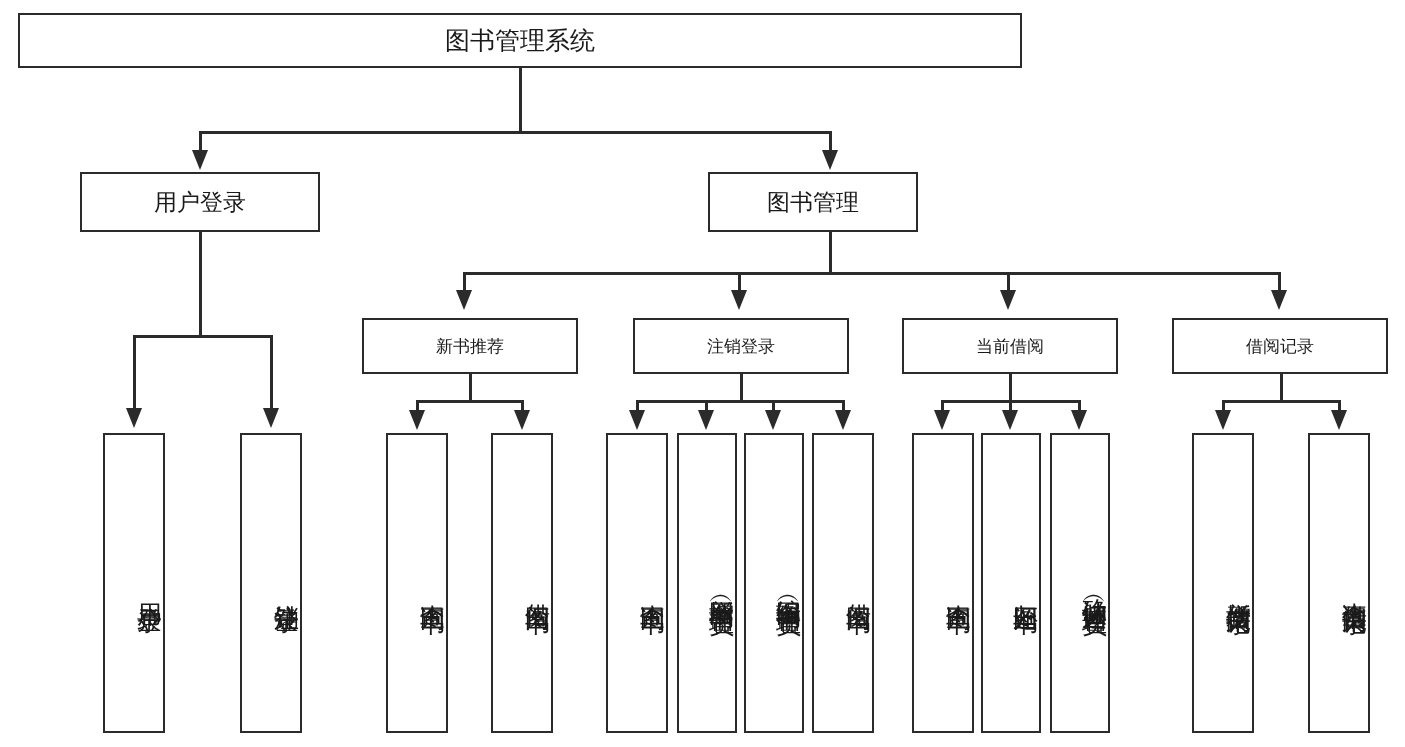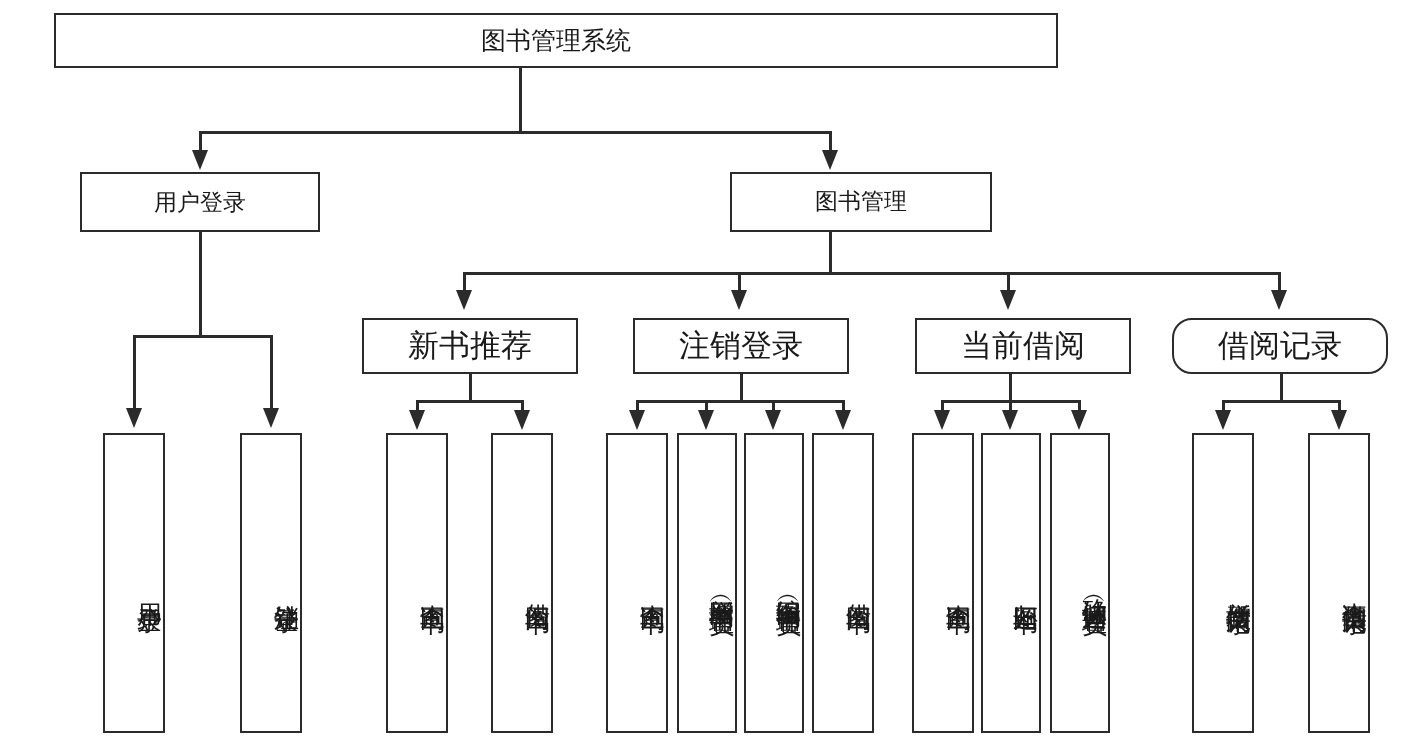--- a/index.html
+++ b/index.html
@@ -26,27 +26,26 @@
     background: #ffffff;
     color: #1a1a1a;
     display: flex;
     align-items: center;
     justify-content: center;
     text-align: center;
     line-height: 1.08;
   }
   .node.root {
     font-size: 25px;
-    margin-left: 36px;
   }
   .node.level2 {
     font-size: 23px;
   }
   .node.level3 {
-    font-size: 31px;
+    font-size: 17px;
     justify-content: center;
   }
   
   .node.leaf {
     writing-mode: vertical-rl;
     text-orientation: upright;
     font-size: 25px;
     letter-spacing: 2px;
     align-items: flex-start;
     justify-content: center;
@@ -99,21 +98,21 @@
   <div class="conn h" style="left:199px; top:131px; width:633px; height:2.5px;"></div>
   <div class="conn v" style="left:199px; top:131px; width:2.5px; height:25px;"></div>
   <div class="arrow" style="left:192px; top:150px;"></div>
   <div class="conn v" style="left:829px; top:131px; width:2.5px; height:25px;"></div>
   <div class="arrow" style="left:822px; top:150px;"></div>
 
   <div class="node level2" style="left:80px; top:172px; width:240px; height:60px;">
     <span>用户登录</span>
   </div>
 
-  <div class="node level2" style="left:730px; top:172px; width:262px; height:60px;font-family:Liberation Serif, serif;">
+  <div class="node level2" style="left:708px; top:172px; width:210px; height:60px;">
     <span>图书管理</span>
   </div>
 
   <div class="conn v" style="left:199px; top:232px; width:2.5px; height:105px;"></div>
   <div class="conn h" style="left:133px; top:335px; width:140px; height:2.5px;"></div>
   <div class="conn v" style="left:133px; top:335px; width:2.5px; height:78px;"></div>
   <div class="arrow" style="left:126px; top:408px;"></div>
   <div class="conn v" style="left:270px; top:335px; width:2.5px; height:78px;"></div>
   <div class="arrow" style="left:263px; top:408px;"></div>
 
@@ -129,25 +128,25 @@
   <div class="arrow" style="left:1271px; top:290px;"></div>
 
   <div class="node level3" style="left:362px; top:318px; width:216px; height:56px;">
     <span>新书推荐</span>
   </div>
 
   <div class="node level3" style="left:633px; top:318px; width:216px; height:56px;">
     <span>注销登录</span>
   </div>
 
-  <div class="node level3" style="left:902px; top:318px; width:216px; height:56px;margin-left:13px;">
+  <div class="node level3" style="left:902px; top:318px; width:216px; height:56px;">
     <span>当前借阅</span>
   </div>
 
-  <div class="node level3" style="left:1172px; top:318px; width:216px; height:56px;border-radius:20px;">
+  <div class="node level3" style="left:1172px; top:318px; width:216px; height:56px;">
     <span>借阅记录</span>
   </div>
 
   <div class="conn v" style="left:469px; top:374px; width:2.5px; height:28px;"></div>
   <div class="conn h" style="left:416px; top:400px; width:108px; height:2.5px;"></div>
   <div class="conn v" style="left:416px; top:400px; width:2.5px; height:14px;"></div>
   <div class="arrow" style="left:409px; top:410px;"></div>
   <div class="conn v" style="left:521px; top:400px; width:2.5px; height:14px;"></div>
   <div class="arrow" style="left:514px; top:410px;"></div>
 

